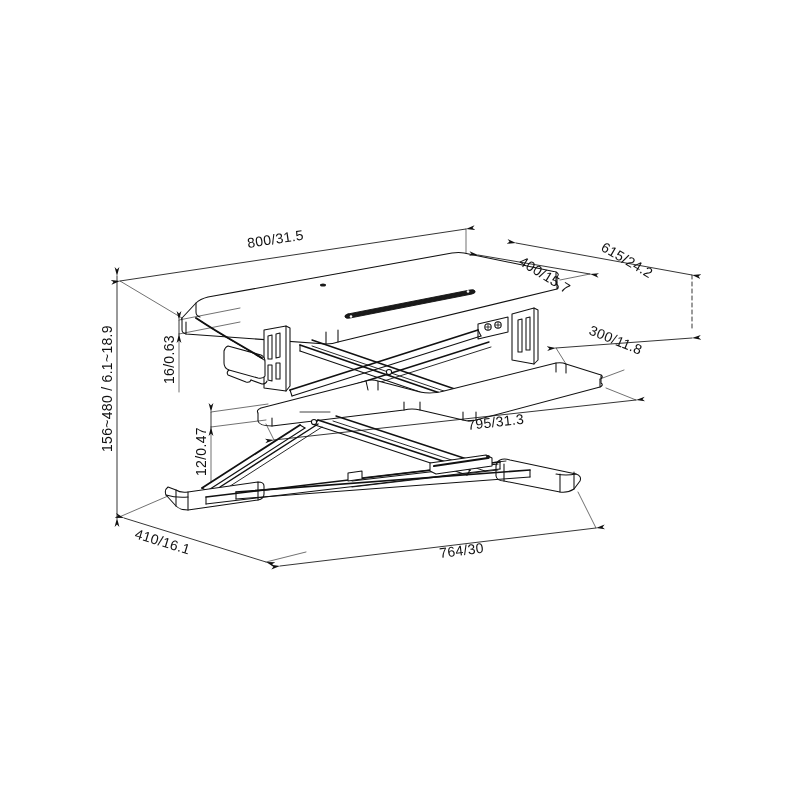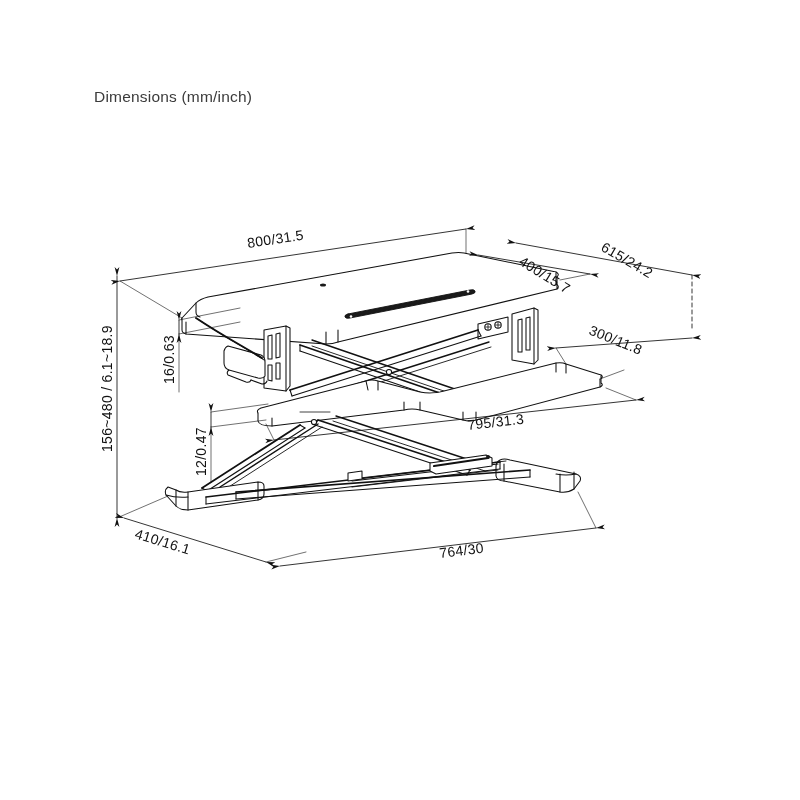--- a/index.html
+++ b/index.html
@@ -41,21 +41,20 @@
     fill: #111111;
     font-family: "Liberation Sans", sans-serif;
     letter-spacing: 0.3px;
   }
 </style>
 </head>
 <body>
 
 <div id="page">
 
-  <div id="title">Dimensions (mm/inch)</div>
 
   <svg id="drawing" viewBox="0 0 800 800">
     <defs>
       <marker id="arrowStart" markerWidth="10" markerHeight="7" refX="9" refY="3.5" orient="auto" markerUnits="userSpaceOnUse">
         <path d="M9,3.5 L0,1.1 L2.4,3.5 L0,5.9 Z" fill="#111111"></path>
       </marker>
       <marker id="arrowEnd" markerWidth="10" markerHeight="7" refX="1" refY="3.5" orient="auto" markerUnits="userSpaceOnUse">
         <path d="M1,3.5 L10,1.1 L7.6,3.5 L10,5.9 Z" fill="#111111"></path>
       </marker>
     </defs>

